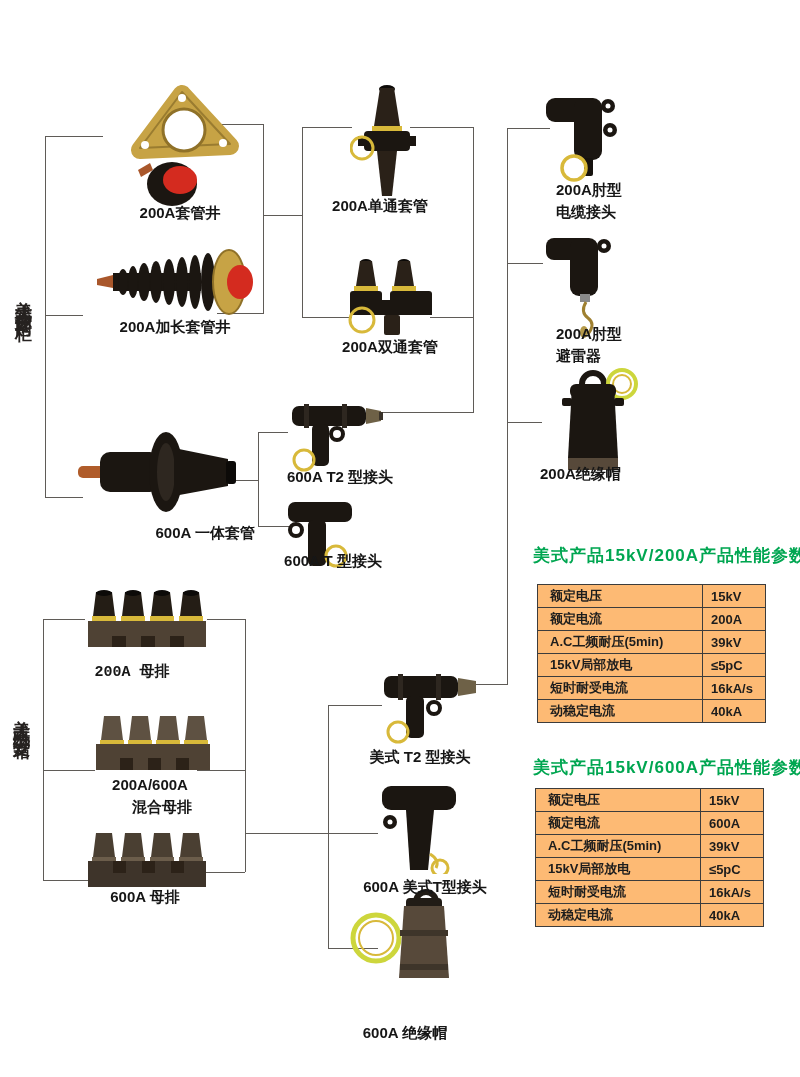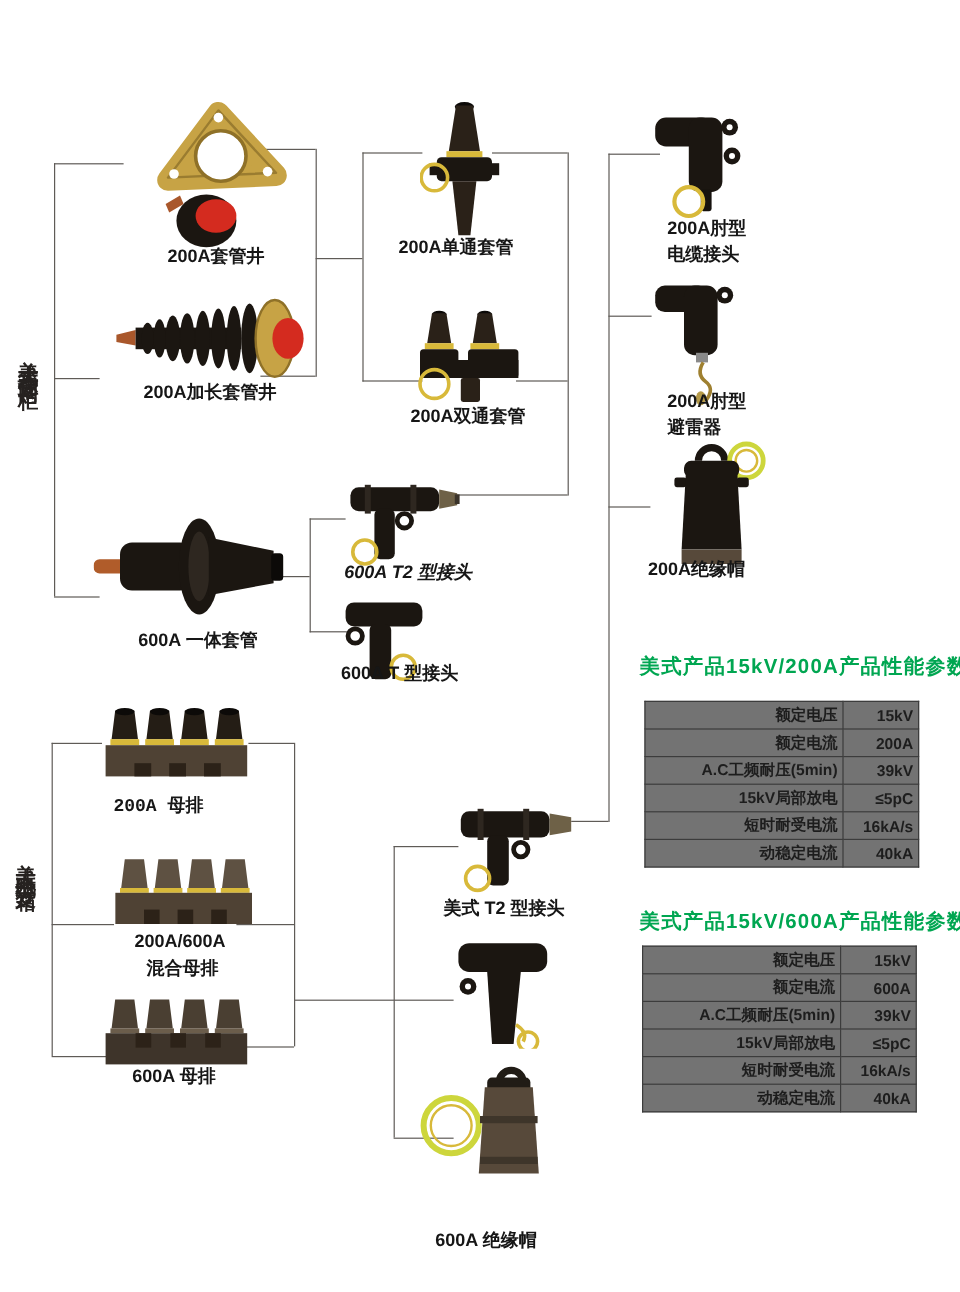--- a/index.html
+++ b/index.html
@@ -9,21 +9,21 @@
   .h{height:1px;}
   .v{width:1px;}
   .plabel{position:absolute;font-weight:bold;font-size:15px;color:#161616;white-space:nowrap;
           font-family:"Liberation Sans",sans-serif;}
   .ctr{text-align:center;}
   .vlabel{position:absolute;writing-mode:vertical-rl;font-weight:bold;font-size:17px;
           letter-spacing:4px;color:#262220;}
   .gtitle{position:absolute;font-weight:bold;font-size:17px;color:#00a651;white-space:nowrap;
           letter-spacing:1px;}
   .prod{position:absolute;}
-  table.spec{position:absolute;border-collapse:collapse;background:#737373;text-align:right;}
+  table.spec{position:absolute;border-collapse:collapse;background:#fdba74;}
   table.spec td{border:1px solid #3c3c3c;font-weight:bold;font-size:13px;color:#1d1d1d;
                 height:22px;padding:0 4px 0 12px;white-space:nowrap;}
   table.spec td.lab{width:148px;}
   table.spec td.val{width:50px;padding-left:8px;}
 </style>
 </head>
 <body>
 
 <div class="canvas">
 
@@ -274,35 +274,36 @@
     <circle cx="26" cy="52" r="17" fill="none" stroke="#d8b93a" stroke-width="2"></circle>
     <path d="M66,16 a10,10 0 0,1 20,0" stroke="#211c16" stroke-width="6" fill="none"></path>
     <rect x="56" y="12" width="36" height="12" rx="4" fill="#211c16"></rect>
     <polygon points="54,20 94,20 99,92 49,92" fill="#57493a"></polygon>
     <rect x="50" y="44" width="48" height="6" fill="#3e352a"></rect>
     <rect x="50" y="78" width="48" height="6" fill="#3e352a"></rect>
   </svg>
 
   <div class="plabel ctr" style="left:105px;top:204px;width:150px;">200A套管井</div>
   <div class="plabel ctr" style="left:85px;top:318px;width:180px;">200A加长套管井</div>
-  <div class="plabel ctr" style="left:75px;top:524px;width:180px;">600A 一体套管</div>
+  <div class="plabel ctr" style="left:75px;top:524px;width:180px;text-align:right;">600A 一体套管</div>
   <div class="plabel ctr" style="left:300px;top:197px;width:160px;">200A单通套管</div>
   <div class="plabel ctr" style="left:310px;top:338px;width:160px;">200A双通套管</div>
-  <div class="plabel ctr" style="left:260px;top:468px;width:160px;font-style:italic;">600A T2 型接头</div>
+  <div class="plabel ctr" style="left:260px;top:468px;width:160px;">600A T2 型接头</div>
   <div class="plabel ctr" style="left:253px;top:552px;width:160px;">600A T 型接头</div>
   <div class="plabel" style="left:556px;top:181px;">200A肘型</div>
   <div class="plabel" style="left:556px;top:203px;">电缆接头</div>
   <div class="plabel" style="left:556px;top:325px;">200A肘型</div>
   <div class="plabel" style="left:556px;top:347px;">避雷器</div>
   <div class="plabel" style="left:540px;top:465px;">200A绝缘帽</div>
   <div class="plabel ctr" style="left:52px;top:662px;width:160px;font-family:Liberation Mono, monospace;">200A 母排</div>
   <div class="plabel ctr" style="left:70px;top:776px;width:160px;">200A/600A</div>
-  <div class="plabel ctr" style="left:72px;top:798px;width:160px;">混合母排</div>
+  <div class="plabel ctr" style="left:82px;top:798px;width:160px;">混合母排</div>
   <div class="plabel ctr" style="left:65px;top:888px;width:160px;">600A 母排</div>
   <div class="plabel ctr" style="left:340px;top:748px;width:160px;">美式 T2 型接头</div>
+  <div class="plabel ctr" style="left:330px;top:878px;width:190px;">600A 美式T型接头</div>
   <div class="plabel ctr" style="left:325px;top:1024px;width:160px;">600A 绝缘帽</div>
 
   <div class="gtitle" style="left:533px;top:544px;">美式产品15kV/200A产品性能参数</div>
   <table class="spec" style="left:537px;top:584px;">
     <tbody>
         <tr>
           <td class="lab">额定电压</td>
         <td class="val">15kV</td>
         </tr>
     <tr>

